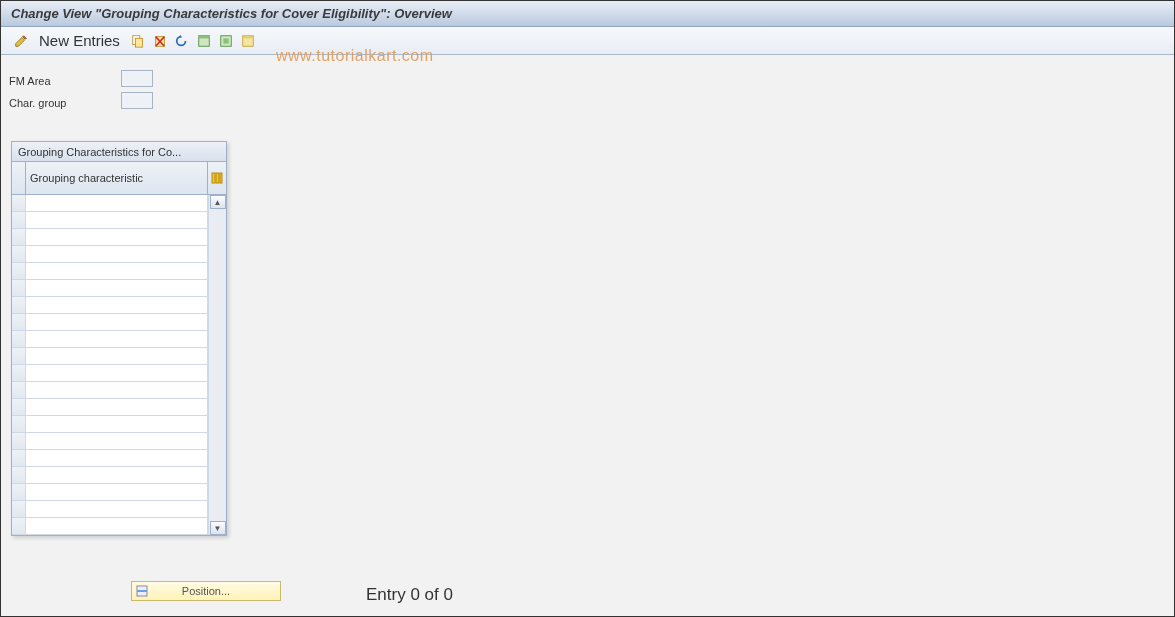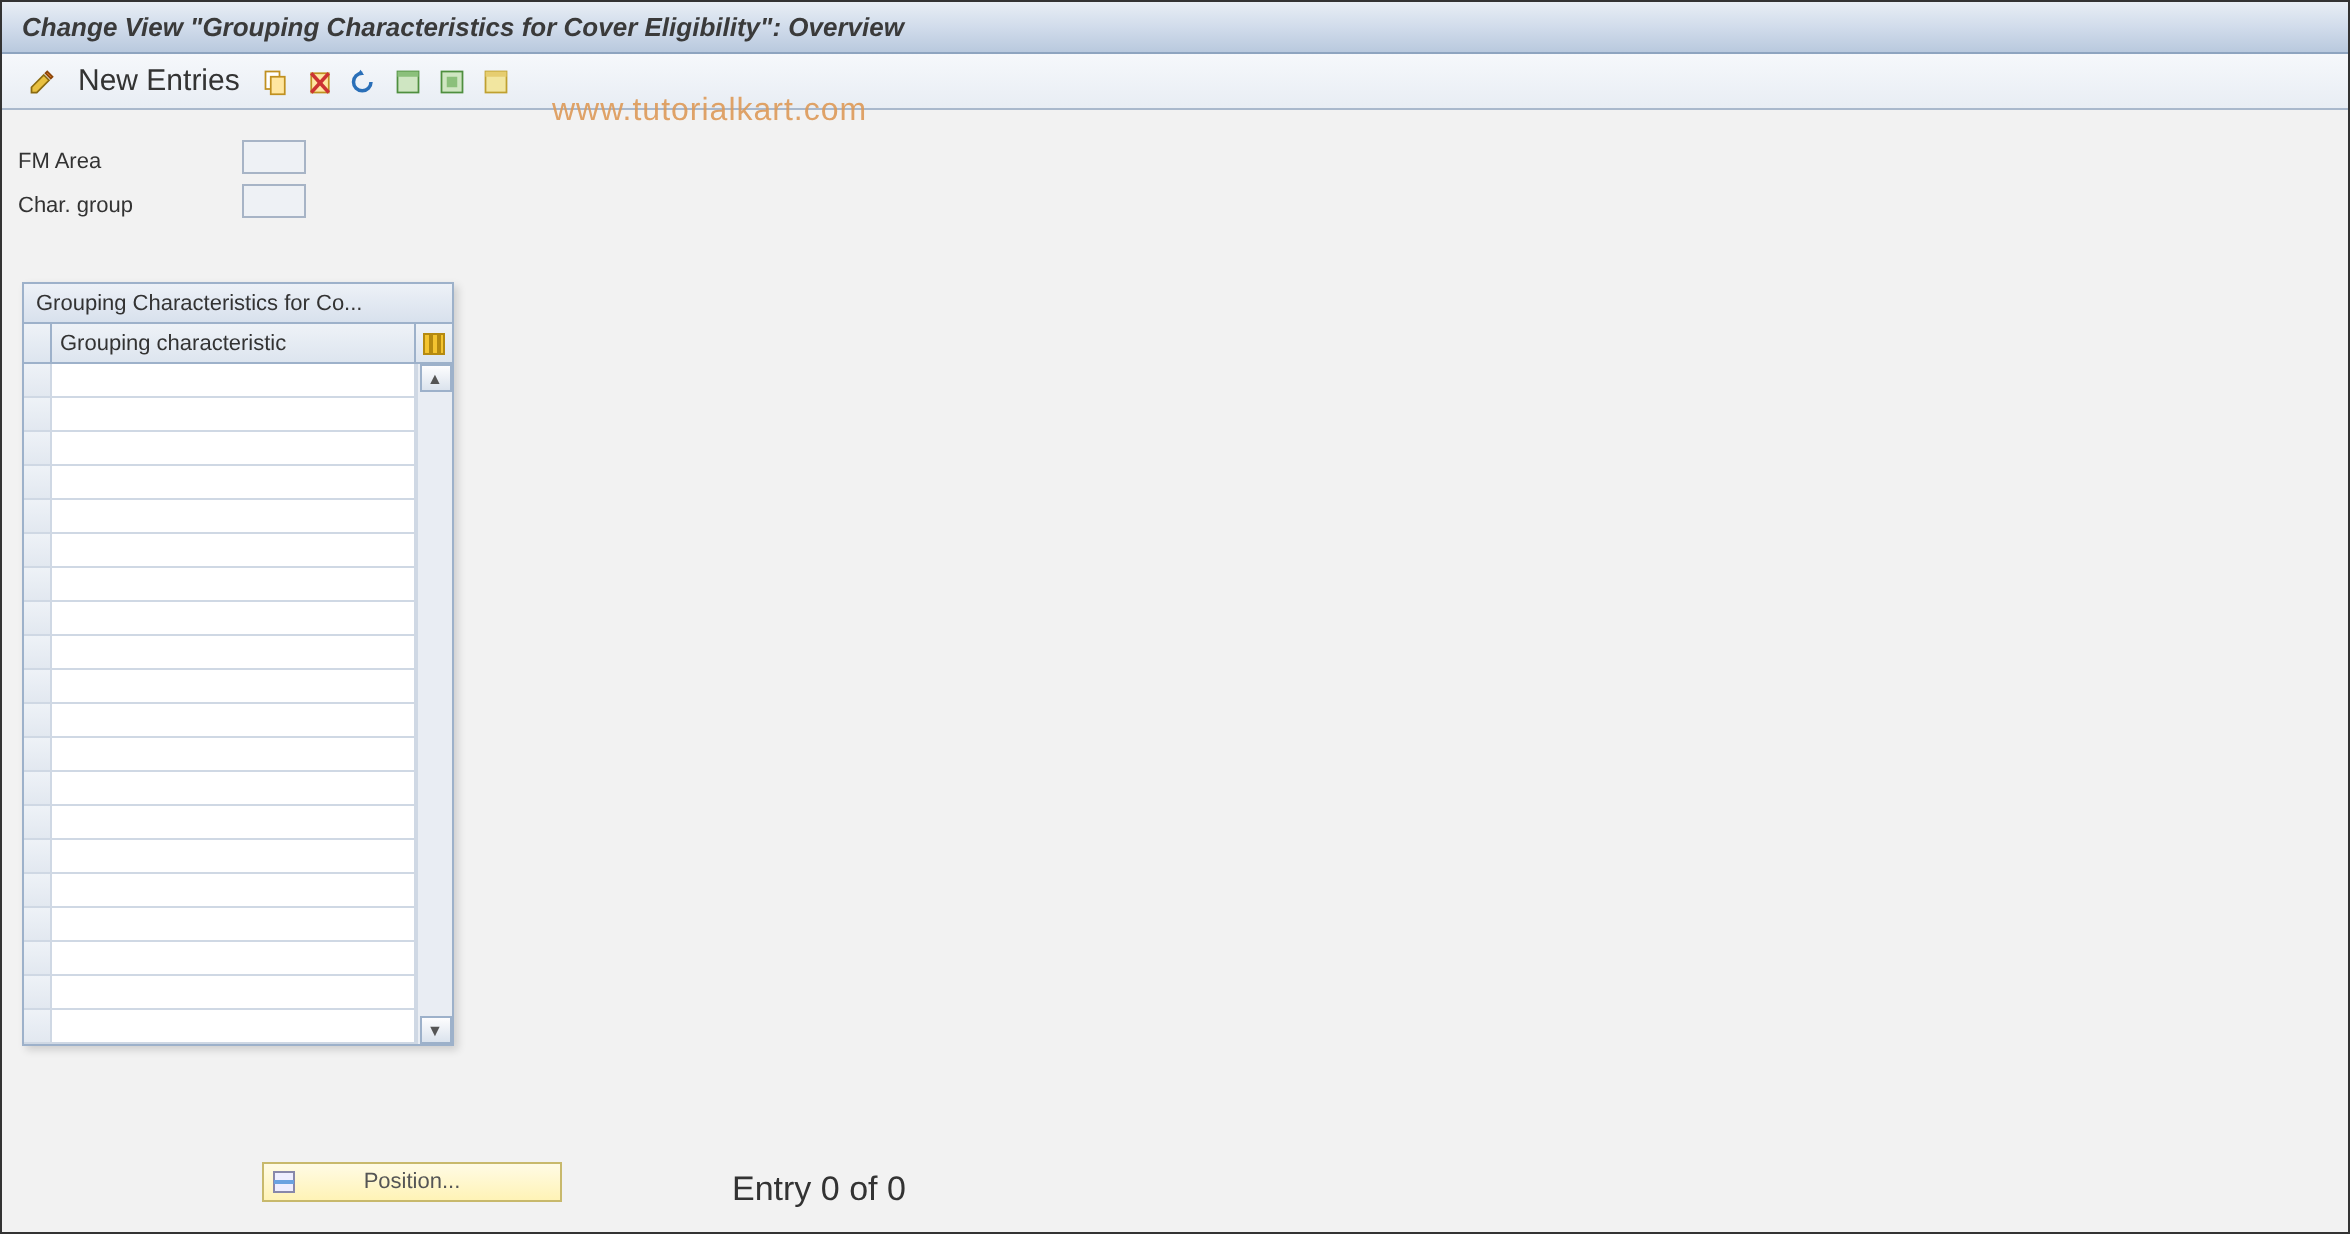--- a/index.html
+++ b/index.html
@@ -103,21 +103,21 @@
     background: linear-gradient(to bottom, #edf1f7, #d8e1ed);
     border-bottom: 1px solid #9db1ca;
     display: flex; align-items: center;
     padding-left: 6px;
     font-size: 11px;
     color: #333;
     white-space: nowrap; overflow: hidden; text-overflow: ellipsis;
   }
   .tc-header-row {
     display: flex;
-    height: 20px;
+    height: 33px;
     border-bottom: 1px solid #9db1ca;
   }
   .tc-rowsel-h {
     width: 14px;
     background: linear-gradient(to bottom,#eef2f7,#dde5ef);
     border-right: 1px solid #9db1ca;
   }
   .tc-col-h {
     flex: 1;
     background: linear-gradient(to bottom,#eef2f7,#dde5ef);

